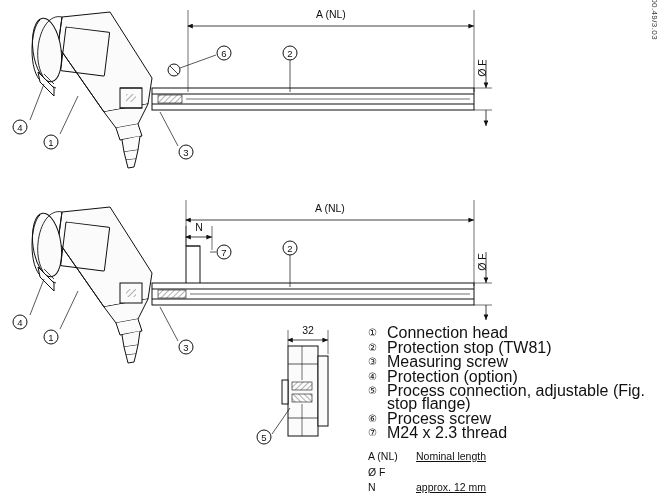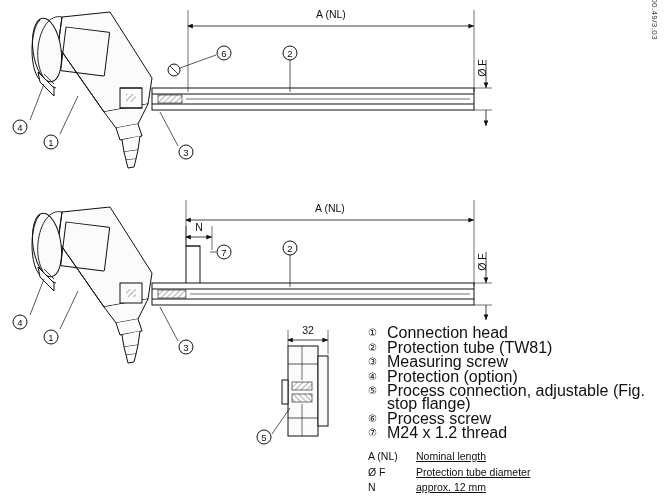--- a/index.html
+++ b/index.html
@@ -262,51 +262,50 @@
   </svg>
 
   <div class="legend">
 
     <div class="legend-row">
       <span class="legend-marker">①</span>
       <span class="legend-text">Connection head</span>
     </div>
     <div class="legend-row">
       <span class="legend-marker">②</span>
-      <span class="legend-text">Protection tube (TW81)</span>
+      <span class="legend-text">Protection stop (TW81)</span>
     </div>
     <div class="legend-row">
       <span class="legend-marker">③</span>
       <span class="legend-text">Measuring screw</span>
     </div>
     <div class="legend-row">
       <span class="legend-marker">④</span>
       <span class="legend-text">Protection (option)</span>
     </div>
     <div class="legend-row">
       <span class="legend-marker">⑤</span>
       <span class="legend-text">Process connection, adjustable (Fig. stop flange)</span>
     </div>
     <div class="legend-row">
       <span class="legend-marker">⑥</span>
       <span class="legend-text">Process screw</span>
     </div>
     <div class="legend-row">
       <span class="legend-marker">⑦</span>
-      <span class="legend-text">M24 x 1.2 thread</span>
+      <span class="legend-text">M24 x 2.3 thread</span>
     </div>
 
     <div class="abbr-block">
       <div class="legend-abbr">
         <span class="k">A (NL)</span>
         <span class="v">Nominal length</span>
       </div>
       <div class="legend-abbr">
         <span class="k">Ø F</span>
-        <span class="v">Protection tube diameter</span>
       </div>
       <div class="legend-abbr">
         <span class="k">N</span>
         <span class="v">approx. 12 mm</span>
       </div>
     </div>
   </div>
 
   <div class="code-id">3200.49/3.03</div>
 </div>

